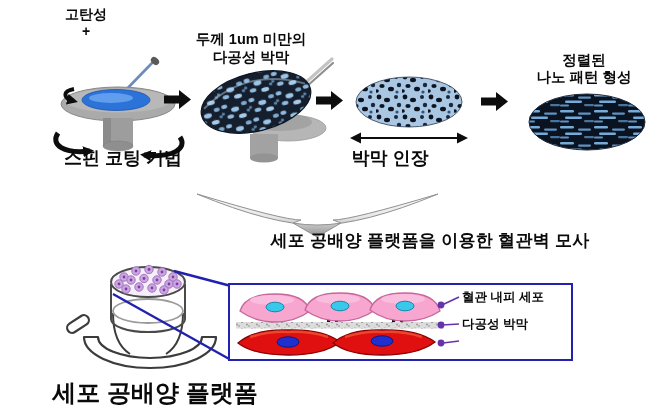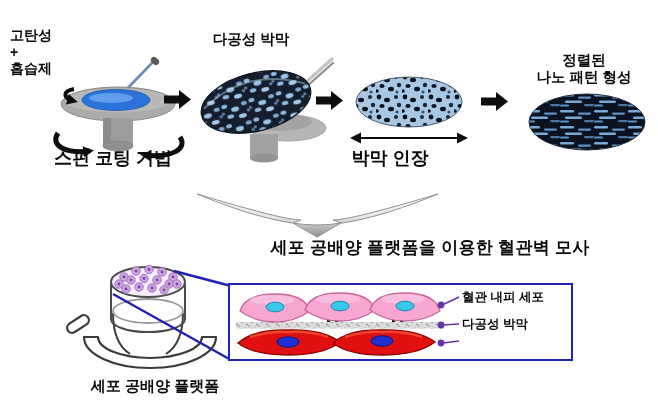--- a/index.html
+++ b/index.html
@@ -1,21 +1,21 @@
 <!DOCTYPE html>
 <html><head>
 <meta charset="utf-8">
 <style>
   html,body{margin:0;padding:0;background:#ffffff;}
   #stage{
     position:relative;width:658px;height:409px;background:#ffffff;overflow:hidden;
     font-family:"Liberation Sans","DejaVu Sans",sans-serif;color:#0a0a0a;
   }
   .abs{position:absolute;}
-  .ann{font-weight:bold;text-align:left;line-height:16.5px;font-size:14px;letter-spacing:0;margin-top:21px;}
+  .ann{font-weight:bold;text-align:center;line-height:16.5px;font-size:14px;letter-spacing:0;}
   .ann2{font-weight:bold;text-align:center;line-height:17.5px;font-size:14.5px;}
   .steplabel{font-weight:bold;text-align:center;font-size:18px;white-space:nowrap;}
   .title{font-weight:bold;text-align:center;font-size:17px;letter-spacing:.3px;white-space:nowrap;}
   .legend-item{font-weight:bold;font-size:12.5px;white-space:nowrap;line-height:14px;}
   svg{display:block;}.z2{z-index:2}.z3{z-index:3}.z4{z-index:4}.z5{z-index:5}
   #magnify-box{
     box-sizing:border-box;border:2px solid #2121b2;background:#ffffff;padding-left:29px;
   }
 </style>
 </head>
@@ -68,46 +68,46 @@
         <circle cx="7" cy="4.5" r="1" fill="#9a9a9a"></circle>
         <circle cx="5" cy="1" r=".8" fill="#b0b0b0"></circle>
         <circle cx="9" cy="6" r=".8" fill="#8a8a8a"></circle>
       </pattern>
     </defs>
   </svg>
 
   <div class="abs ann z5" style="left:10px;top:6px;width:152px;">
     <div>고탄성</div>
     <div>+</div>
-    <div>흡습제</div>
   </div>
 
   <svg class="abs z2" style="left:48px;top:54px;" width="140" height="110" viewBox="0 0 140 110">
     <line x1="104" y1="9" x2="74" y2="40" stroke="#6b8cba" stroke-width="2.6" stroke-linecap="round"></line>
     <ellipse cx="107" cy="7" rx="4.6" ry="3.4" fill="#5a5a5a" transform="rotate(42 107 7)"></ellipse>
     <circle cx="72" cy="44" r="3.2" fill="#2b7ae0"></circle>
     <ellipse cx="70" cy="50" rx="57" ry="17" fill="#aaaaaa" stroke="#898989"></ellipse>
     <ellipse cx="70" cy="46.5" rx="53" ry="12" fill="#c2c2c2" opacity=".55"></ellipse>
     <ellipse cx="68" cy="46" rx="34" ry="10.5" fill="#2b72d9" stroke="#1b55b0" stroke-width=".8"></ellipse>
     <ellipse cx="63" cy="44" rx="22" ry="5" fill="#6aa4ef" opacity=".85"></ellipse>
     <rect x="55" y="64" width="30" height="28" fill="#9d9d9d"></rect>
     <rect x="55" y="64" width="8" height="28" fill="#8b8b8b"></rect>
     <ellipse cx="70" cy="92" rx="15" ry="5" fill="#8f8f8f" stroke="#7d7d7d" stroke-width=".6"></ellipse>
     <path d="M 26,35 C 15,37 14,44 26,47" stroke="#0d0d0d" stroke-width="4" fill="none" marker-end="url(#rotArrow)"></path>
     <path d="M 10,79 C 2,91 16,100 42,97" stroke="#0d0d0d" stroke-width="5" fill="none" marker-end="url(#rotArrow)"></path>
     <path d="M 132,83 C 140,95 124,104 96,101" stroke="#0d0d0d" stroke-width="5" fill="none" marker-end="url(#rotArrow)"></path>
   </svg>
 
-  <div class="abs steplabel z5" style="left:27px;top:146px;width:172px;">스핀 코팅 기법</div>
+  <div class="abs steplabel z5" style="left:37px;top:146px;width:172px;">스핀 코팅 기법</div>
 
   <svg class="abs z2" style="left:164px;top:90px;" width="28" height="19" viewBox="0 0 28 19">
     <polygon points="0,5.5 15,5.5 15,0 27,9.5 15,19 15,13.5 0,13.5" fill="#0d0d0d"></polygon>
   </svg>
 
   <div class="abs ann2 z5" style="left:176px;top:31px;width:150px;">
+    <div>두께 1um 미만의</div>
     <div>다공성 박막</div>
   </div>
 
   <svg class="abs z2" style="left:192px;top:56px;" width="142" height="112" viewBox="0 0 142 112">
     <ellipse cx="96" cy="72" rx="38" ry="13" fill="#b6b6b6" stroke="#999999" stroke-width=".8"></ellipse>
     <ellipse cx="88" cy="66" rx="32" ry="9" fill="#8c8c8c" opacity=".45"></ellipse>
     <rect x="58" y="78" width="28" height="24" fill="#a2a2a2"></rect>
     <ellipse cx="72" cy="102" rx="14" ry="4.5" fill="#939393"></ellipse>
     <line x1="112" y1="28" x2="140" y2="3" stroke="#c4c4c4" stroke-width="3.2" stroke-linecap="round"></line>
     <line x1="114" y1="31" x2="141" y2="7" stroke="#8f8f8f" stroke-width="2.2" stroke-linecap="round"></line>
@@ -142,21 +142,21 @@
   </div>
 
   <svg class="abs z2" style="left:526px;top:92px;" width="124" height="62" viewBox="0 0 124 62">
     <ellipse cx="61" cy="30" rx="58" ry="28" fill="url(#pStreak)" stroke="#202c3c" stroke-width="1"></ellipse>
   </svg>
 
   <svg class="abs z2" style="left:195px;top:192px;" width="245" height="48" viewBox="0 0 245 48">
     <path d="M 2,2 Q 88,28 106,28 L 98,31 L 122,45 L 146,31 L 138,28 Q 156,28 243,2 Q 168,33 122,33 Q 77,33 2,2 Z" fill="url(#chevGrad)" stroke="#909090" stroke-width="1" stroke-linejoin="round"></path>
   </svg>
 
-  <div class="abs title z5" style="left:220px;top:236px;width:420px;">세포 공배양 플랫폼을 이용한 혈관벽 모사</div>
+  <div class="abs title z5" style="left:220px;top:229px;width:420px;">세포 공배양 플랫폼을 이용한 혈관벽 모사</div>
 
   <svg class="abs z3" style="left:0;top:0;pointer-events:none;" width="658" height="409">
     <line x1="174" y1="271" x2="231" y2="286" stroke="#2121b0" stroke-width="2.4"></line>
     <line x1="113" y1="294" x2="231" y2="360" stroke="#2121b0" stroke-width="2.4"></line>
   </svg>
 
   <svg class="abs z2" style="left:64px;top:257px;" width="176" height="124" viewBox="0 0 176 124">
     <rect x="2" y="62" width="24" height="10" rx="5" transform="rotate(-33 14 67)" fill="#ffffff" stroke="#3c3c3c" stroke-width="2.2"></rect>
     <path d="M 20,80 A 66 31 0 0 0 152,80 L 138,80 A 52 21 0 0 1 34,80 Z" fill="#ffffff" stroke="#3c3c3c" stroke-width="2.2" stroke-linejoin="round"></path>
     <path d="M 49,56 C 49,78 55,90 66,97" stroke="#3c3c3c" stroke-width="2" fill="none"></path>
@@ -195,21 +195,21 @@
         <circle cx="93" cy="23" r="1.4"></circle>
       <circle cx="105" cy="27" r="1.4"></circle>
         <circle cx="62" cy="32" r="1.4"></circle>
         <circle cx="75" cy="30" r="1.4"></circle>
       <circle cx="88" cy="31" r="1.4"></circle>
         <circle cx="100" cy="33" r="1.4"></circle>
         <circle cx="113" cy="27" r="1.4"></circle>
     </g>
   </svg>
 
-  <div class="abs steplabel z5" style="left:50px;top:377px;width:210px;font-size:15px;">세포 공배양 플랫폼</div>
+  <div class="abs steplabel z5" style="left:50px;top:377px;width:210px;font-size:24px;">세포 공배양 플랫폼</div>
 
   <div id="magnify-box" class="abs z4" style="left:228px;top:283px;width:345px;height:78px;">
     <svg class="abs" style="left:0;top:0;" width="341" height="74" viewBox="0 0 341 74">
 
       <g fill="#111111">
         <rect x="43" y="30" width="3.2" height="13"></rect>
           <rect x="51" y="30" width="3.2" height="13"></rect>
         <rect x="97" y="30" width="3.2" height="13"></rect>
           <rect x="105" y="30" width="3.2" height="13"></rect>
         <rect x="162" y="30" width="3.2" height="13"></rect>

